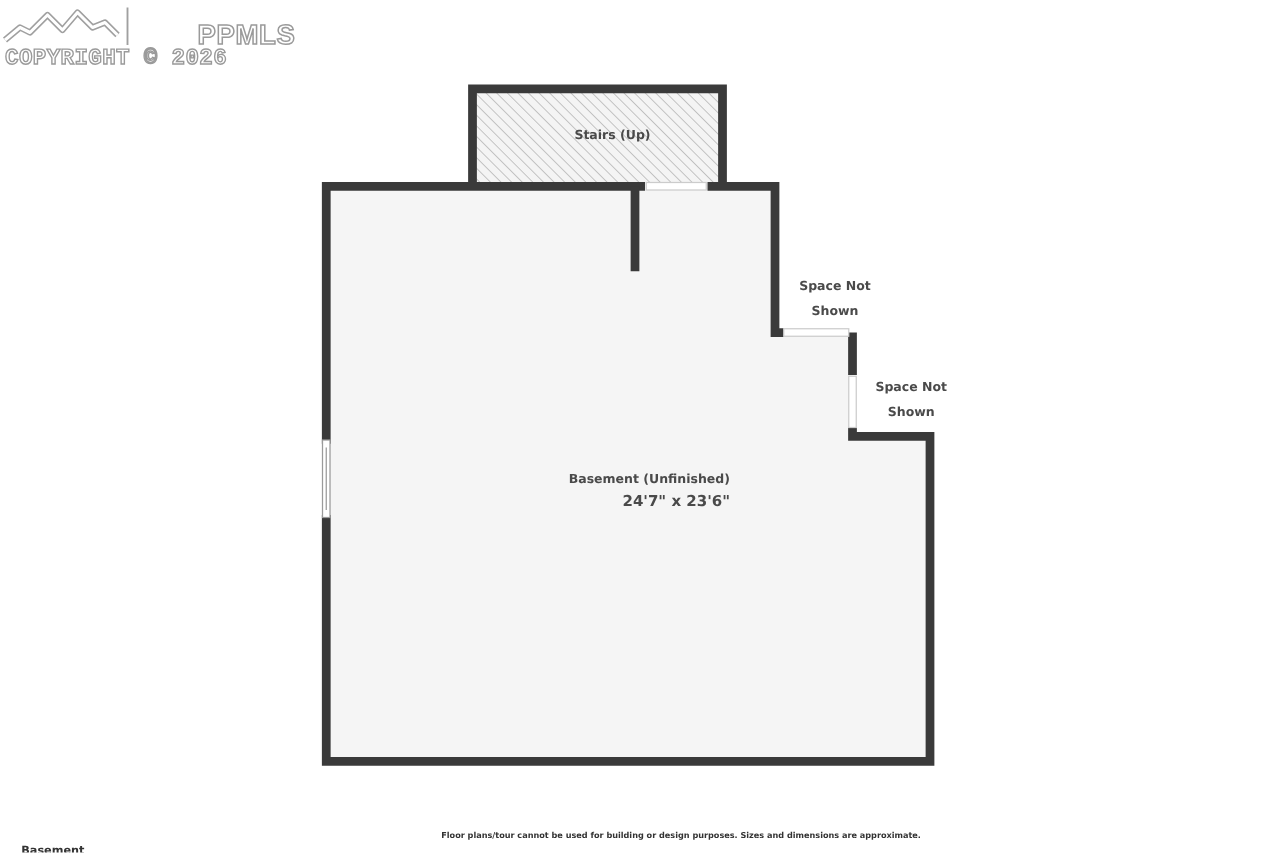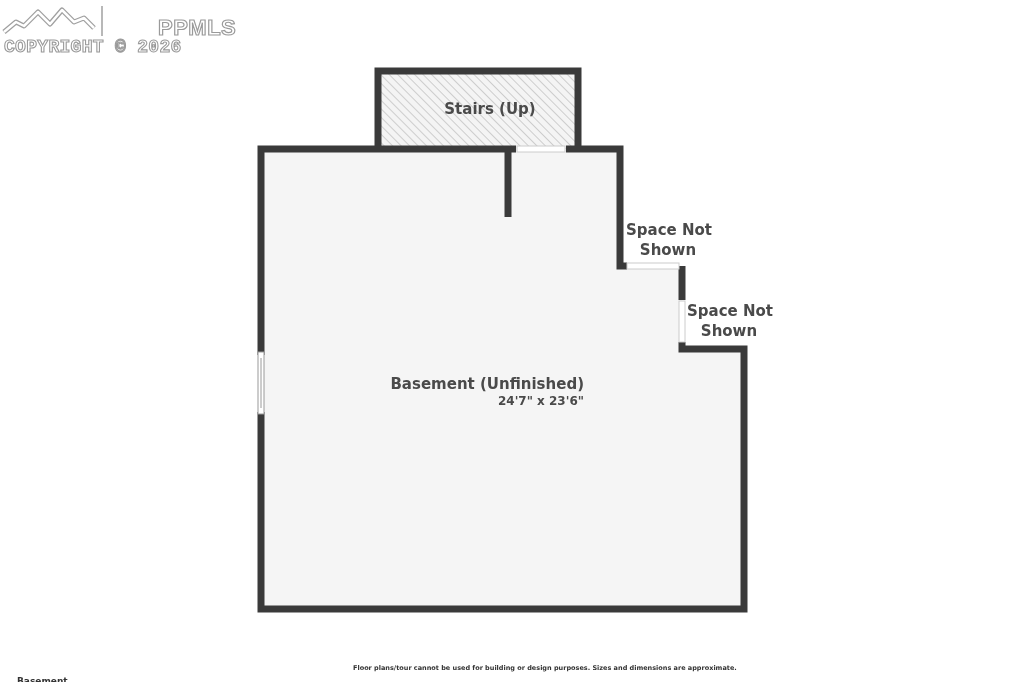--- a/index.html
+++ b/index.html
@@ -21,21 +21,21 @@
   .wm-copy {
     position: absolute; left: 2px; top: 35px;
     font-family: Liberation Mono, monospace; font-weight: bold;
     font-size: 18px; color: #ffffff; letter-spacing: 0.3px;
     -webkit-text-stroke: 1.1px #9a9a9a; white-space: nowrap;
   }
   .label {
     position: absolute; color: #4a4a4a; font-weight: bold;
     text-align: center; white-space: nowrap; line-height: 20px;
   }
-  .room-name { font-size: 15px; }
+  .room-name { font-size: 10px; }
   .room-dim { font-size: 12px; line-height: 14px; }
   .footer-left {
     position: absolute; left: 17px; top: 676px; font-size: 9px;
     color: #333; font-weight: bold;
   }
   .footer-note {
     position: absolute; left: 353px; top: 664px; font-size: 6.5px;
     color: #333; font-weight: bold; white-space: nowrap;
   }
 </style>

